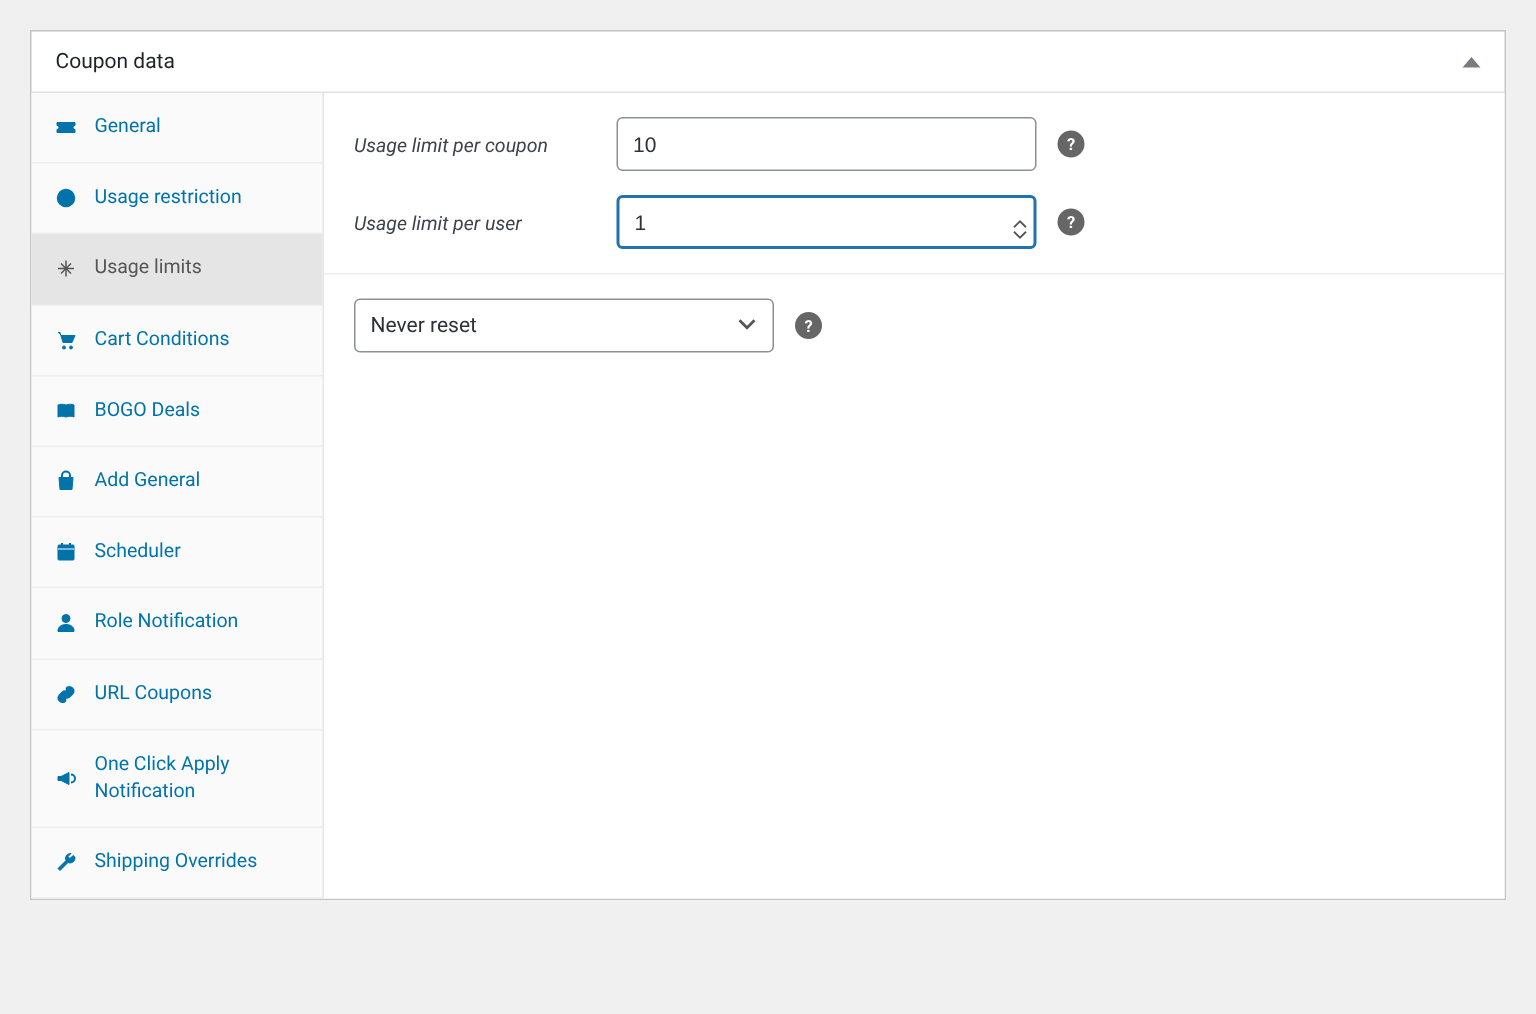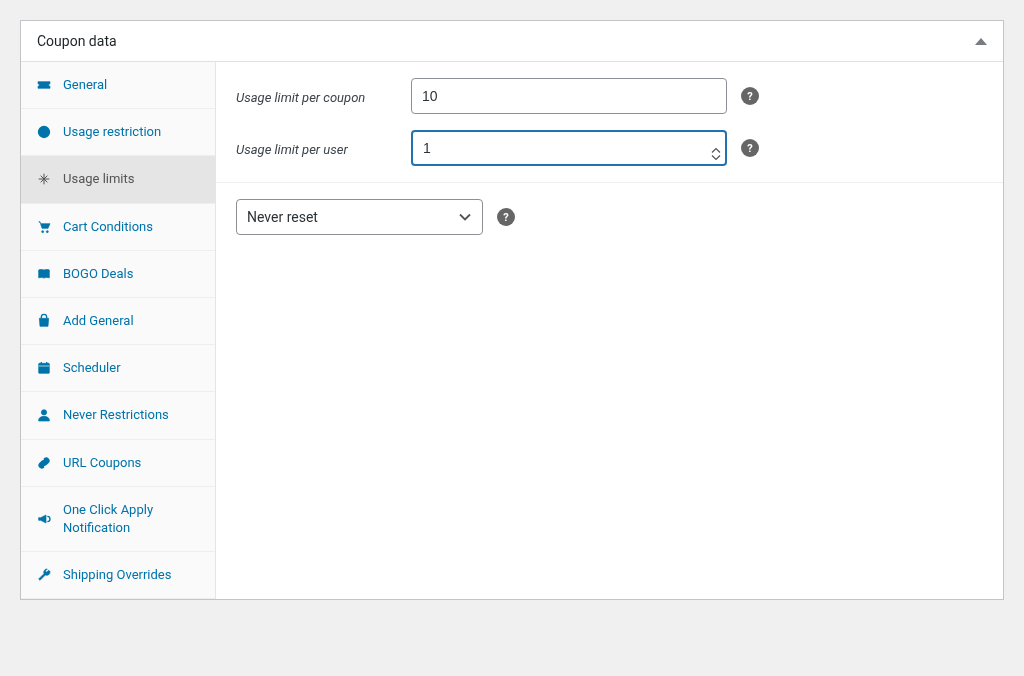--- a/index.html
+++ b/index.html
@@ -85,36 +85,36 @@
       color: #3c434a;
       font-size: 13px;
       padding-top: 2px;
       font-style: italic;
     }
     .form-control {
       display: flex;
       align-items: center;
     }
     .text-input, .select-input {
-      width: 316px;
+      width: 280px;
       height: 36px;
       border: 1px solid #8c8f94;
       border-radius: 4px;
       padding: 0 10px;
       font-size: 14px;
       color: #2c3338;
       background: #fff;
     }
     .text-input.focused {
       border: 2px solid #2271b1;
       outline: none;
     }
     .select-wrap {
       position: relative;
-      width: 247px;
+      width: 280px;
     }
     .select-input {
       width: 100%;
       appearance: none;
       -webkit-appearance: none;
     }
     .select-caret {
       position: absolute;
       right: 12px;
       top: 50%;
@@ -240,21 +240,21 @@
         <span class="label">Scheduler</span>
       </div>
 
       <div class="sidebar-item">
         <span class="icon">
           <svg viewBox="0 0 24 24">
               <circle cx="12" cy="8" r="4"></circle>
               <path d="M4 20c0-4 4-6 8-6s8 2 8 6v1H4v-1z"></path>
             </svg>
         </span>
-        <span class="label">Never Restrictions</span>
+        <span class="label">Role Notification</span>
       </div>
 
       <div class="sidebar-item">
         <span class="icon">
           <svg viewBox="0 0 24 24" fill="none" stroke-width="2">
               <path d="M10 14a4 4 0 005.6 0l3-3a4 4 0 00-5.6-5.6l-1 1"></path>
               <path d="M14 10a4 4 0 00-5.6 0l-3 3a4 4 0 005.6 5.6l1-1"></path>
             </svg>
         </span>
         <span class="label">URL Coupons</span>

